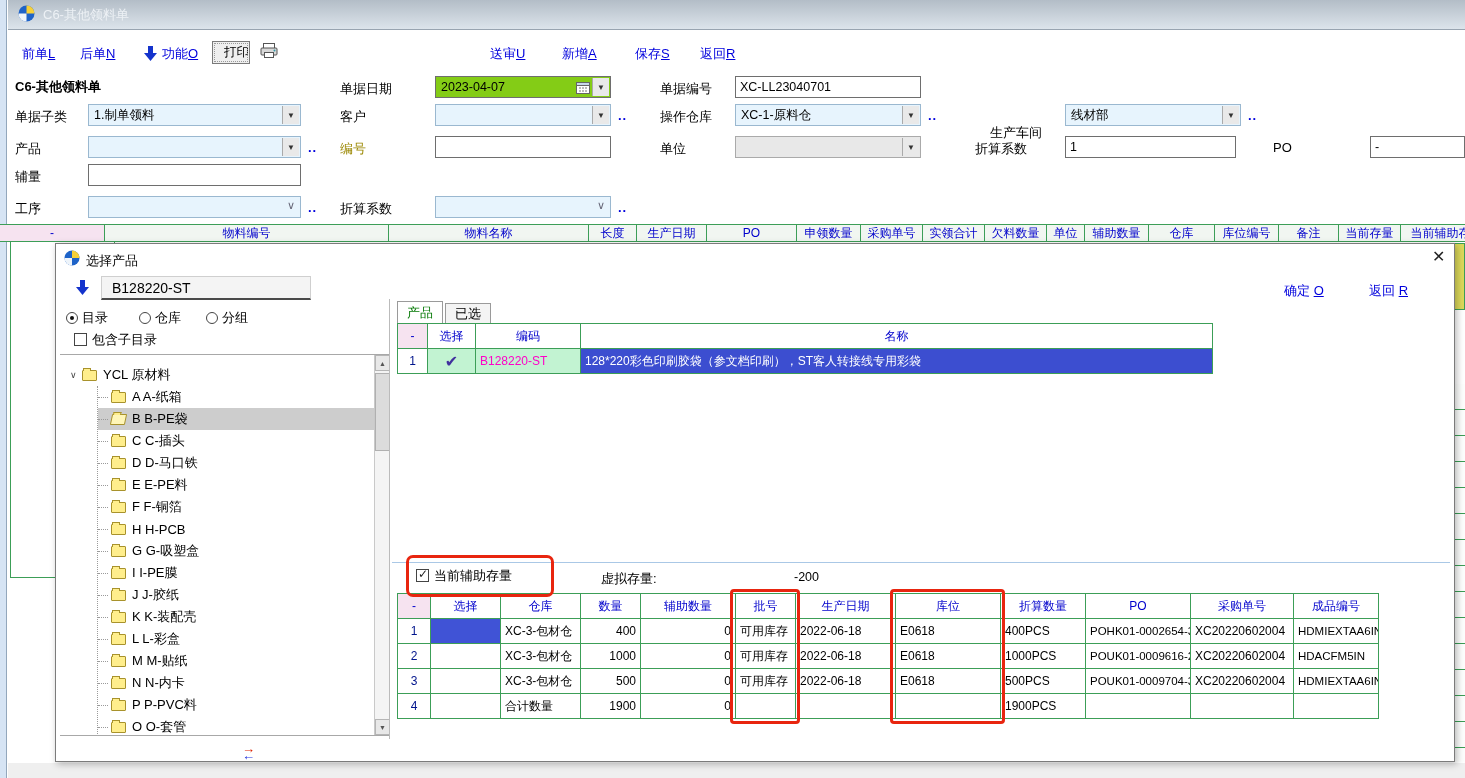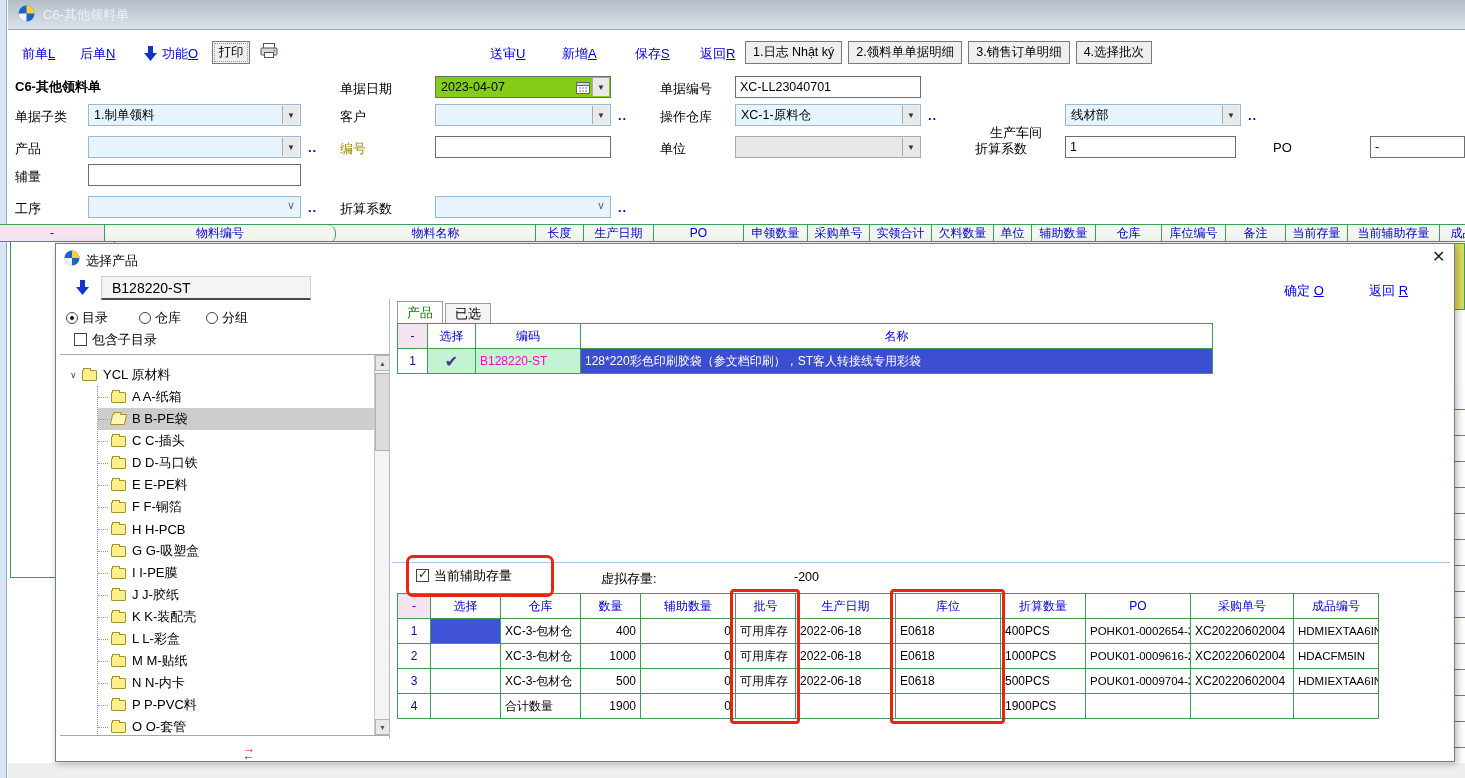--- a/index.html
+++ b/index.html
@@ -16,21 +16,21 @@
   #left-edge{left:0;top:0;width:7px;height:778px;background:#d6e4f4;border-right:1px solid #93a7bc}
   #titlebar{left:8px;top:0;right:0;height:30px;background:linear-gradient(#b3bdc7,#dce4eb);
     border-bottom:1px solid #98a4b0;display:flex;align-items:center;gap:8px;padding-left:10px;
     color:#edf1f5;font-size:13px}
   #bottom-strip{left:8px;top:763px;right:0;height:15px;background:#efefef}
 
   
   .hlink{position:absolute;top:45px;color:var(--link-blue);font-size:13px;cursor:pointer;white-space:nowrap}
   .hlink u{text-decoration:underline}
   #print-btn{left:212px;top:41px;width:38px;height:23px;border:1px solid #7a7a7a;outline:1px dotted #999;outline-offset:-3px;
-    background:#efefef;font-size:12.5px;text-align:center;line-height:21px}
+    background:#efefef;font-size:12.5px;text-align:right;line-height:21px}
   #printer-icon{left:260px;top:43px}
   #func-arrow{left:144px;top:46px}
   #tb-buttons{left:745px;top:41px;display:flex;gap:6px}
   .tb-btn{height:23px;padding:0 7px;border:1px solid #7a7a7a;background:#efefef;font-size:12.5px;line-height:21px;white-space:nowrap}
 
   
   .lbl{position:absolute;font-size:13px;color:#000;white-space:nowrap}
   .lbl.bold{font-weight:bold}
   .lbl.olive{color:#9a8700}
   .inp{position:absolute;height:22px;border:1px solid #6e6e6e;background:#fff;font-size:12.5px;
@@ -157,26 +157,20 @@
   <div class="abs" id="print-btn">打印</div>
   <span class="abs" id="printer-icon">
     <svg width="18" height="16">
         <rect x="3.5" y="0.5" width="11" height="5" fill="#fff" stroke="#555"></rect>
         <rect x="1" y="5" width="16" height="7" rx="1" fill="#d8d8d8" stroke="#555"></rect>
         <rect x="4.5" y="9.5" width="9" height="5" fill="#fff" stroke="#555"></rect>
         <circle cx="14.5" cy="7.5" r="1" fill="#39a"></circle>
       </svg>
   </span>
   <span id="tb-right"><span class="hlink" style="left: 490px;">送审<u>U</u></span><span class="hlink" style="left: 562px;">新增<u>A</u></span><span class="hlink" style="left: 635px;">保存<u>S</u></span><span class="hlink" style="left: 700px;">返回<u>R</u></span></span>
-  <div class="abs" id="tb-buttons">
-      <div class="tb-btn">1.日志 Nhật ký</div>
-      <div class="tb-btn">2.领料单单据明细</div>
-      <div class="tb-btn">3.销售订单明细</div>
-      <div class="tb-btn">4.选择批次</div>
-    </div>
 
   
   <span class="lbl bold" style="left:15px;top:78px">C6-其他领料单</span>
 
   <span class="lbl" style="left:340px;top:80px">单据日期</span>
   <div class="combo white" style="left:435px;top:76px;width:176px">
     <span>2023-04-07</span>
     <span class="cal"><svg width="14" height="13">
           <rect x="0.5" y="1.5" width="13" height="11" fill="#fff" stroke="#666"></rect>
           <rect x="0.5" y="1.5" width="13" height="3" fill="#c8d8ea" stroke="#666"></rect>
@@ -236,21 +230,21 @@
   <span class="dots" style="left:308px;top:200px">..</span>
   <span class="lbl" style="left:340px;top:200px">折算系数</span>
   <div class="combo" style="left:435px;top:196px;width:176px">
     <span class="chev">∨</span>
   </div>
   <span class="dots" style="left:618px;top:200px">..</span>
 
   
   <div class="abs" id="mg-header">
       <div class="mg-cell dash" style="width: 105px;">-</div>
-      <div class="mg-cell" style="width: 231px; border-radius: 8px;">物料编号</div>
+      <div class="mg-cell" style="width: 284px;">物料编号</div>
       <div class="mg-cell" style="width: 200px;">物料名称</div>
       <div class="mg-cell" style="width: 48px;">长度</div>
       <div class="mg-cell" style="width: 70px;">生产日期</div>
       <div class="mg-cell" style="width: 90px;">PO</div>
       <div class="mg-cell" style="width: 64px;">申领数量</div>
       <div class="mg-cell" style="width: 62px;">采购单号</div>
       <div class="mg-cell" style="width: 62px;">实领合计</div>
       <div class="mg-cell" style="width: 62px;">欠料数量</div>
       <div class="mg-cell" style="width: 38px;">单位</div>
       <div class="mg-cell" style="width: 64px;">辅助数量</div>

